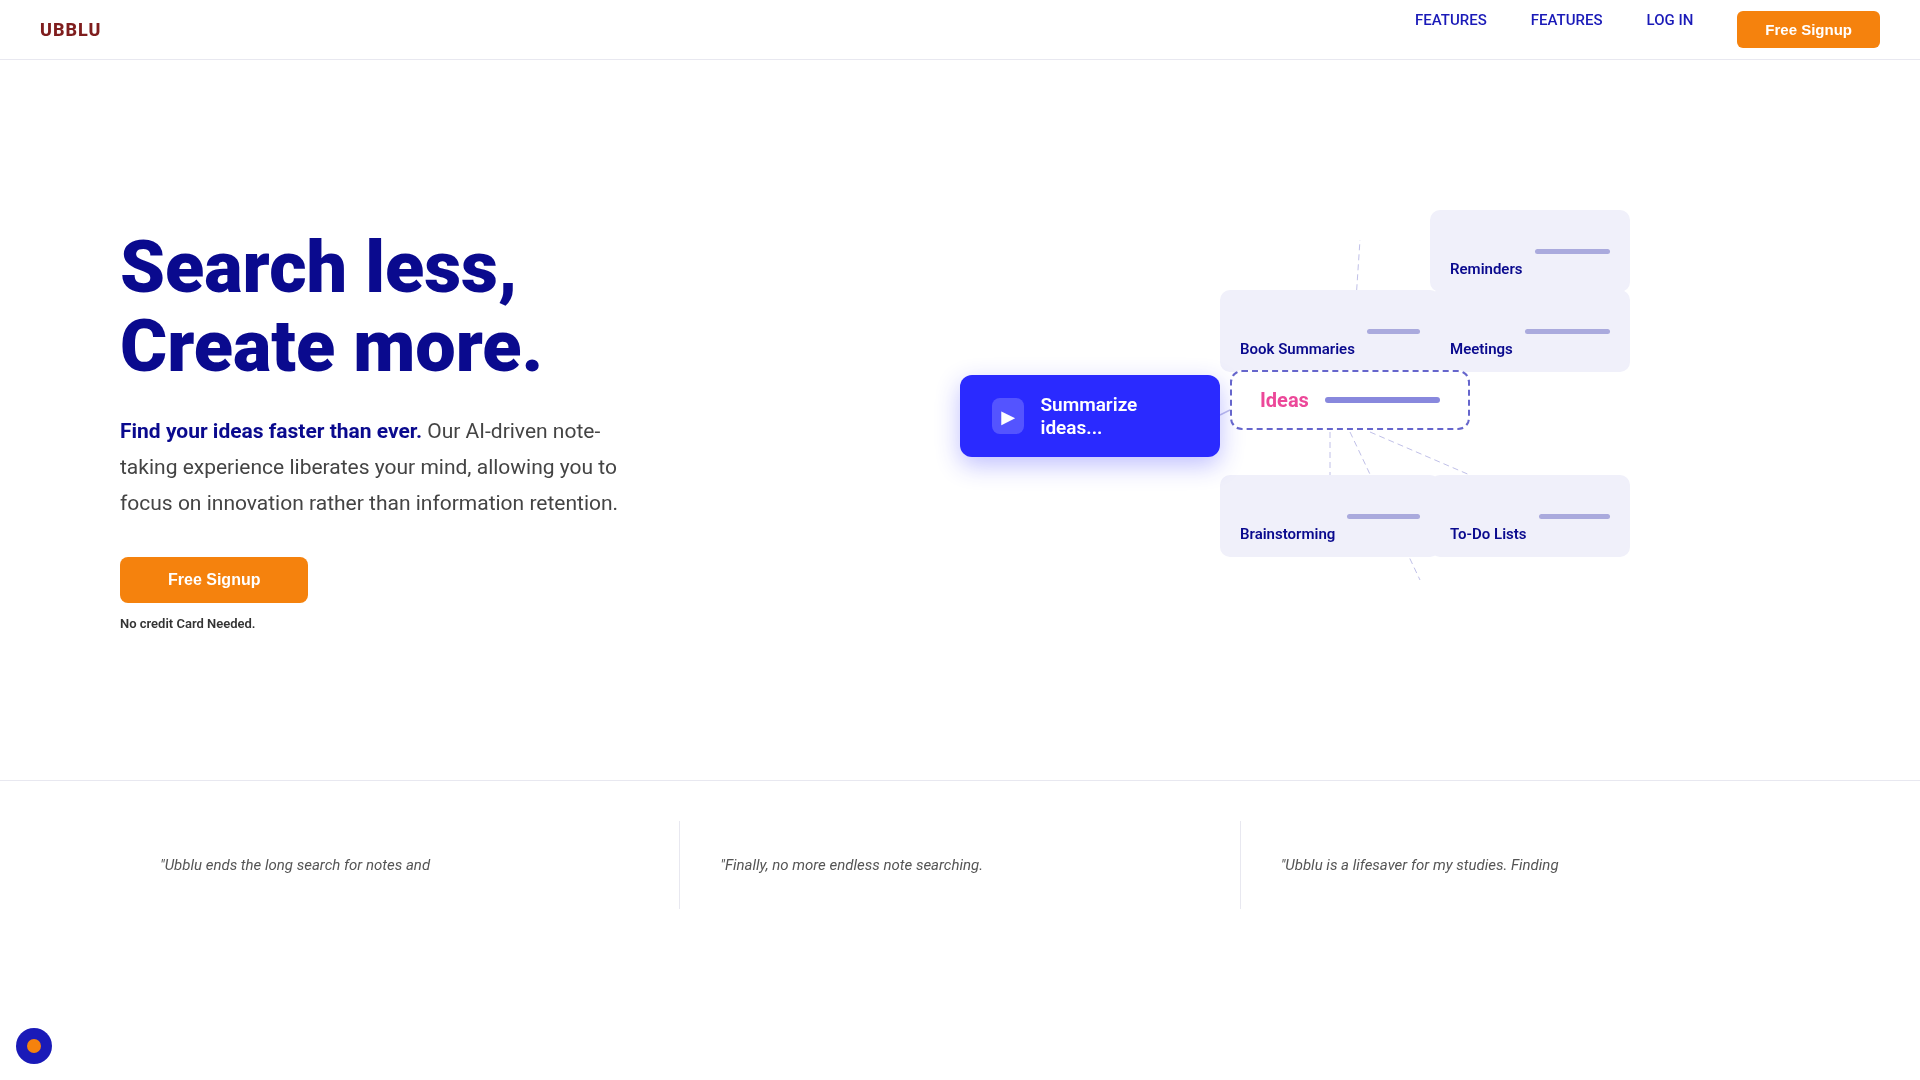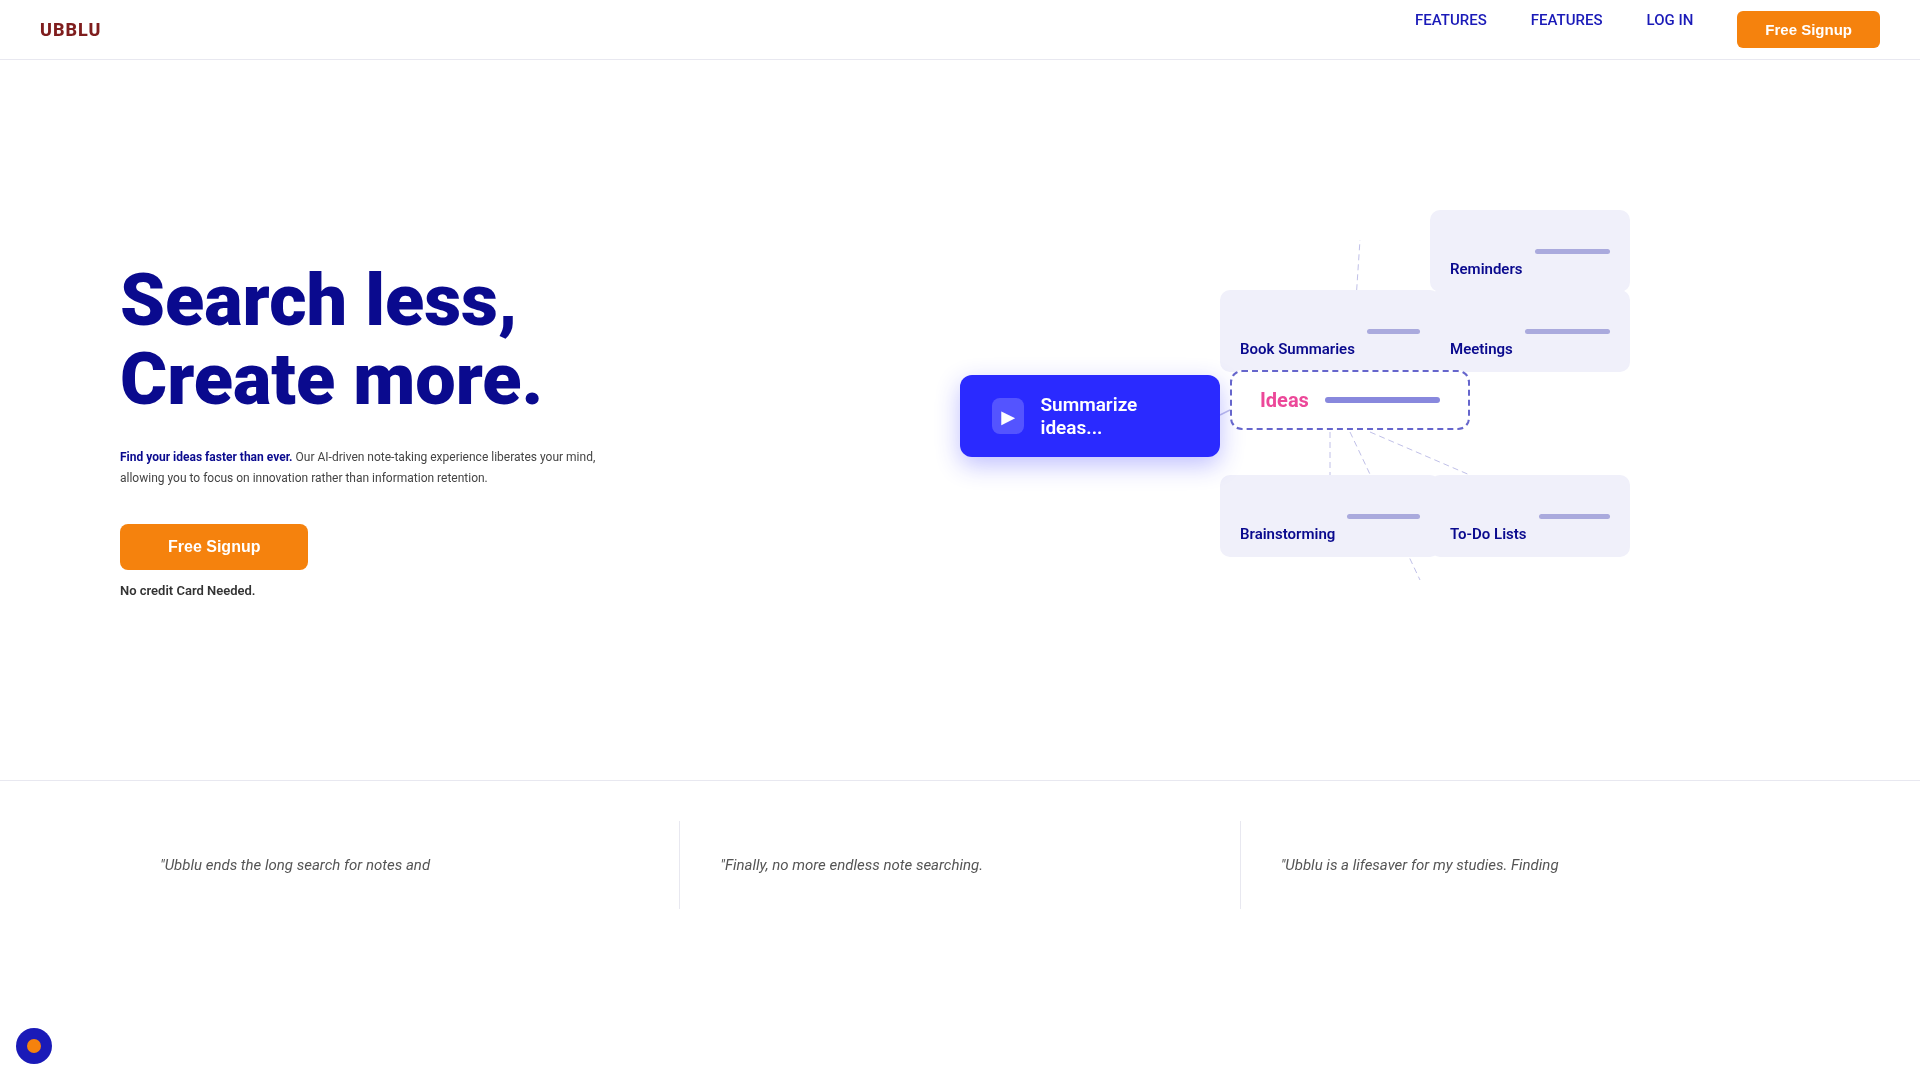--- a/index.html
+++ b/index.html
@@ -63,21 +63,21 @@
       padding-right: 60px;
     }
     .hero-headline {
       font-size: 72px;
       font-weight: 900;
       color: #0a0a8e;
       line-height: 1.1;
       margin-bottom: 28px;
     }
     .hero-desc {
-      font-size: 12px;
+      font-size: 21px;
       color: #444;
       line-height: 1.7;
       margin-bottom: 36px;
       max-width: 520px;
     }
     .hero-desc strong {
       color: #0a0a8e;
       font-weight: 700;
     }
     .hero-signup-btn {

